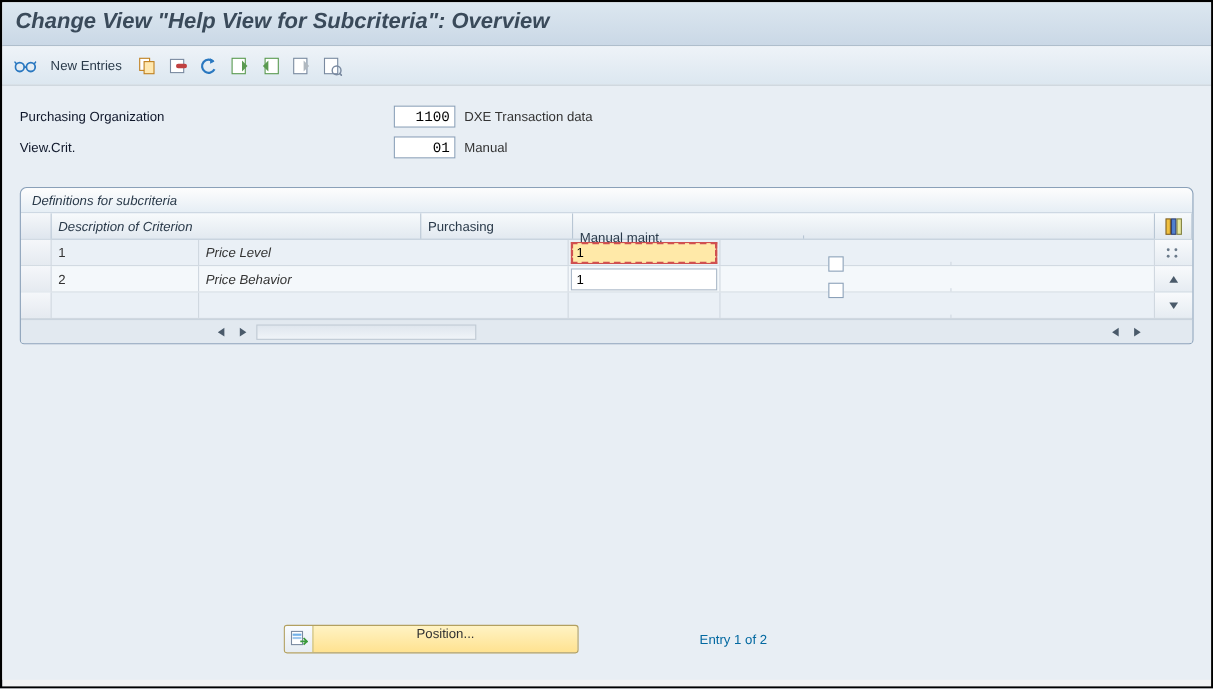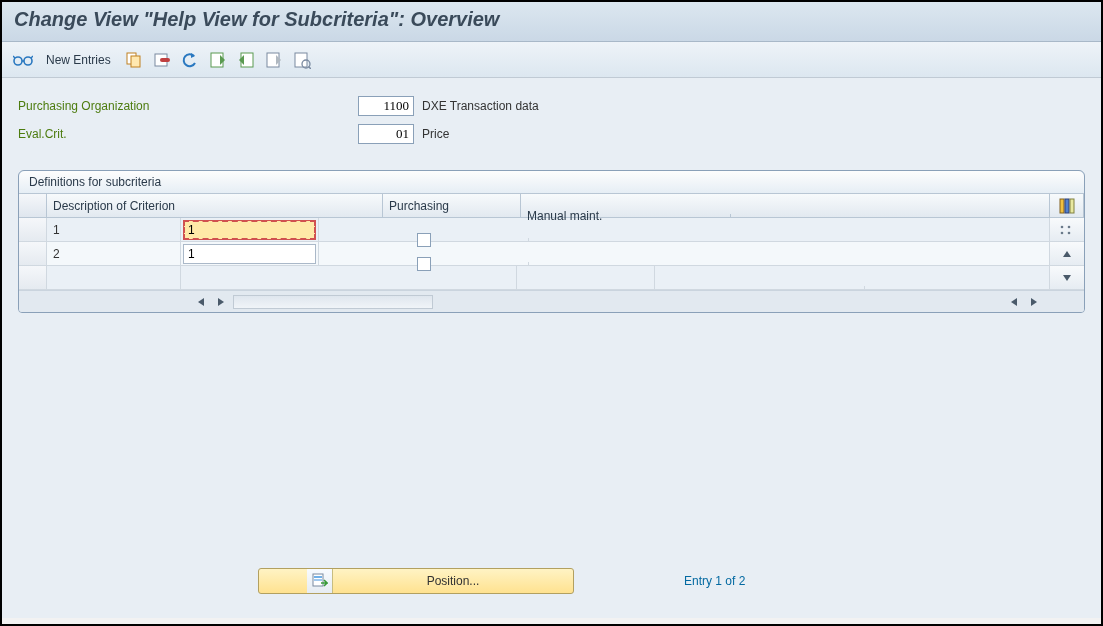--- a/index.html
+++ b/index.html
@@ -55,26 +55,26 @@
     position: relative;
   }
   .field-row {
     display: flex;
     align-items: center;
     height: 24px;
     margin-bottom: 4px;
   }
   .field-label {
     width: 340px;
-    color: #4d7c0f;
+    color: #0f172a;
   }
   .field-input {
     border: 1px solid #8aa0b8;
     background: #fff;
-    font-family: Liberation Serif, serif;
+    font-family: Liberation Mono, monospace;
     font-size: 13px;
     height: 20px;
     text-align: right;
     padding: 0 4px;
   }
   .field-desc {
     margin-left: 8px;
     color: #333;
   }
   .panel {
@@ -83,20 +83,21 @@
     border-radius: 6px 6px 4px 4px;
     background: #e4ecf4;
     overflow: hidden;
   }
   .panel-title {
     background: linear-gradient(to bottom, #fdfdfd 0%, #e6eef5 100%);
     border-bottom: 1px solid #b8c6d4;
     padding: 4px 10px;
     color: #2a3a4a;
     border-radius: 6px 6px 0 0;
+    font-style: italic;
   }
   .grid {
     position: relative;
   }
   .grid-header-row, .grid-row {
     display: flex;
     align-items: stretch;
   }
   .grid-header-row {
     background: linear-gradient(to bottom, #f7fafc 0%, #e2e9f0 100%);
@@ -120,21 +121,21 @@
   .grid-row .cell {
     border-right: 1px solid #d0d8e0;
     display: flex;
     align-items: center;
     padding: 0 6px;
     color: #333;
   }
   .sel-col { width: 28px; justify-content: center; background: linear-gradient(to bottom,#f5f7fa,#dfe6ee); border-right:1px solid #b8c6d4;}
   .grid-row .sel-col { background: linear-gradient(to bottom,#f5f7fa,#e5eaf0); cursor:pointer;}
   .c-subcrit { width: 134px; }
-  .c-desc { width: 336px; }
+  .c-desc { width: 336px; font-style: italic; }
   .c-weight { width: 138px; }
   .c-manual { width: 210px; justify-content: center; margin-top: 20px; }
   .c-spacer { flex: 1; }
   .c-tools { width: 34px; justify-content: center; }
   .weight-input {
     width: 100%;
     height: 20px;
     border: 1px solid #aab8c8;
     background: #fff;
     font-family: inherit;
@@ -184,28 +185,27 @@
   }
   .hscroll .right-group { margin-left:auto; display:flex; gap:4px;}
   .footer-row {
     position: absolute;
     left: 16px; right: 16px;
     top: 490px;
     display:flex; align-items:center;
   }
   .position-btn {
     margin-left: 240px;
-    display:flex; align-items:center;
+    display:flex; align-items:flex-start;
     height: 26px;
     border: 1px solid #b2a060;
     background: linear-gradient(to bottom,#fff3c4,#ffe290);
     border-radius: 3px;
     cursor: pointer;
     overflow:hidden;
-    padding-left:48px;
   }
   .position-btn .icon-box {
     width: 26px; height:24px;
     background: linear-gradient(to bottom,#f8fbff,#e6ecf2);
     border-right:1px solid #c8bd80;
     display:flex;align-items:center;justify-content:center;
   }
   .position-btn .label {
     width: 240px; text-align:center; color:#333;
   }
@@ -288,23 +288,23 @@
     </span>
   </div>
 
   <div class="content">
     <div class="field-row">
       <div class="field-label">Purchasing Organization</div>
       <input class="field-input" style="width: 56px;" value="1100">
       <div class="field-desc">DXE Transaction data</div>
     </div>
     <div class="field-row">
-      <div class="field-label">Eval.Crit.</div>
+      <div class="field-label">View.Crit.</div>
       <input class="field-input" style="width: 56px;" value="01">
-      <div class="field-desc">Price</div>
+      <div class="field-desc">Manual</div>
     </div>
 
     <div class="panel">
       <div class="panel-title">Definitions for subcriteria</div>
       <div class="grid">
         <div class="grid-header-row">
           <div class="cell sel-col"></div>
           <div class="cell c-desc">Description of Criterion</div>
           <div class="cell c-weight">Purchasing</div>
           <div class="cell c-manual" style="justify-content:flex-start">Manual maint.</div>
@@ -316,31 +316,33 @@
                 <rect x="11" y="1" width="4" height="14" fill="#e8e8a0" stroke="#808040"></rect>
               </svg>
           </div>
         </div>
 
         <div style="display:flex">
           <div style="flex:1">
             <div class="grid-row alt">
               <div class="cell sel-col"></div>
               <div class="cell c-subcrit">1</div>
+              <div class="cell c-desc">Price Level</div>
               <div class="cell c-weight" style="padding:2px">
                 <input class="weight-input active" value="1" style="">
               </div>
               <div class="cell c-manual">
                 <span class="chk"></span>
               </div>
               <div class="cell c-spacer"></div>
             </div>
             <div class="grid-row norm">
               <div class="cell sel-col"></div>
               <div class="cell c-subcrit">2</div>
+              <div class="cell c-desc">Price Behavior</div>
               <div class="cell c-weight" style="padding:2px">
                 <input class="weight-input" value="1" style="">
               </div>
               <div class="cell c-manual">
                 <span class="chk"></span>
               </div>
               <div class="cell c-spacer"></div>
             </div>
             <div class="grid-row alt">
               <div class="cell sel-col"></div>

